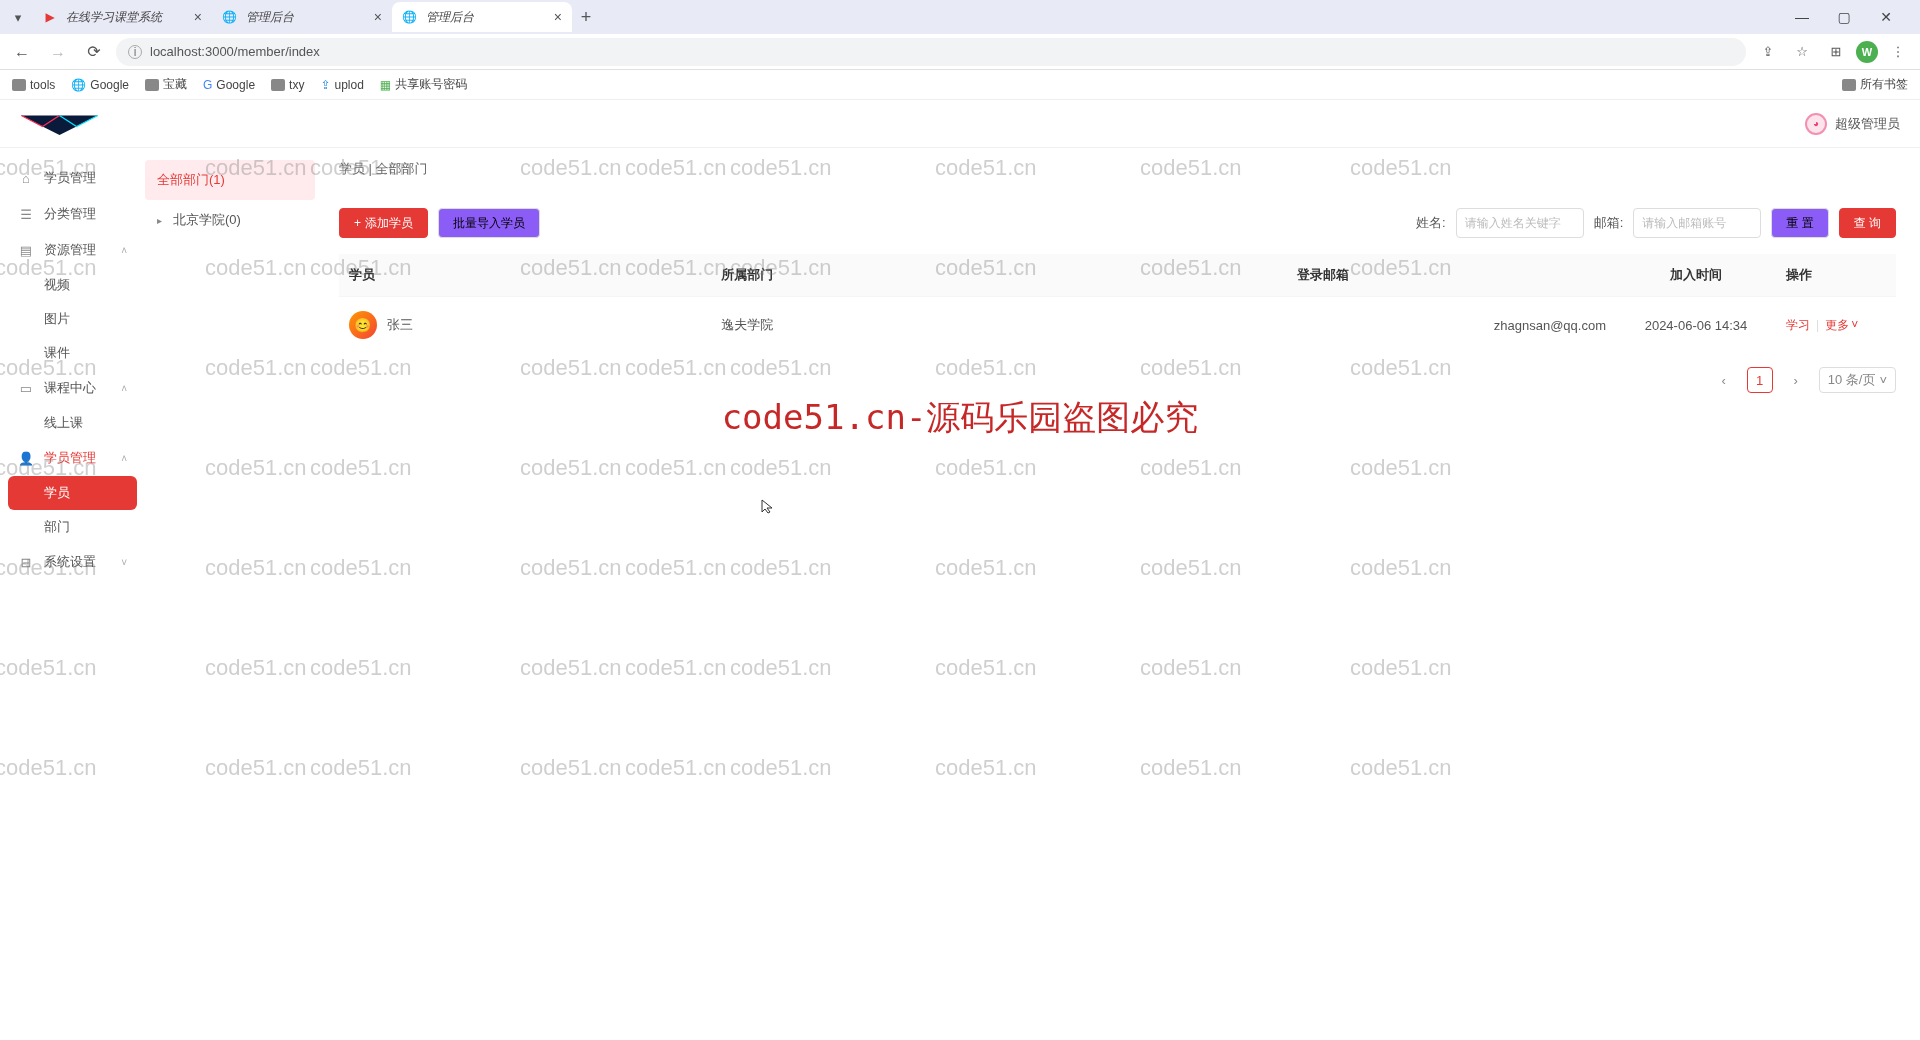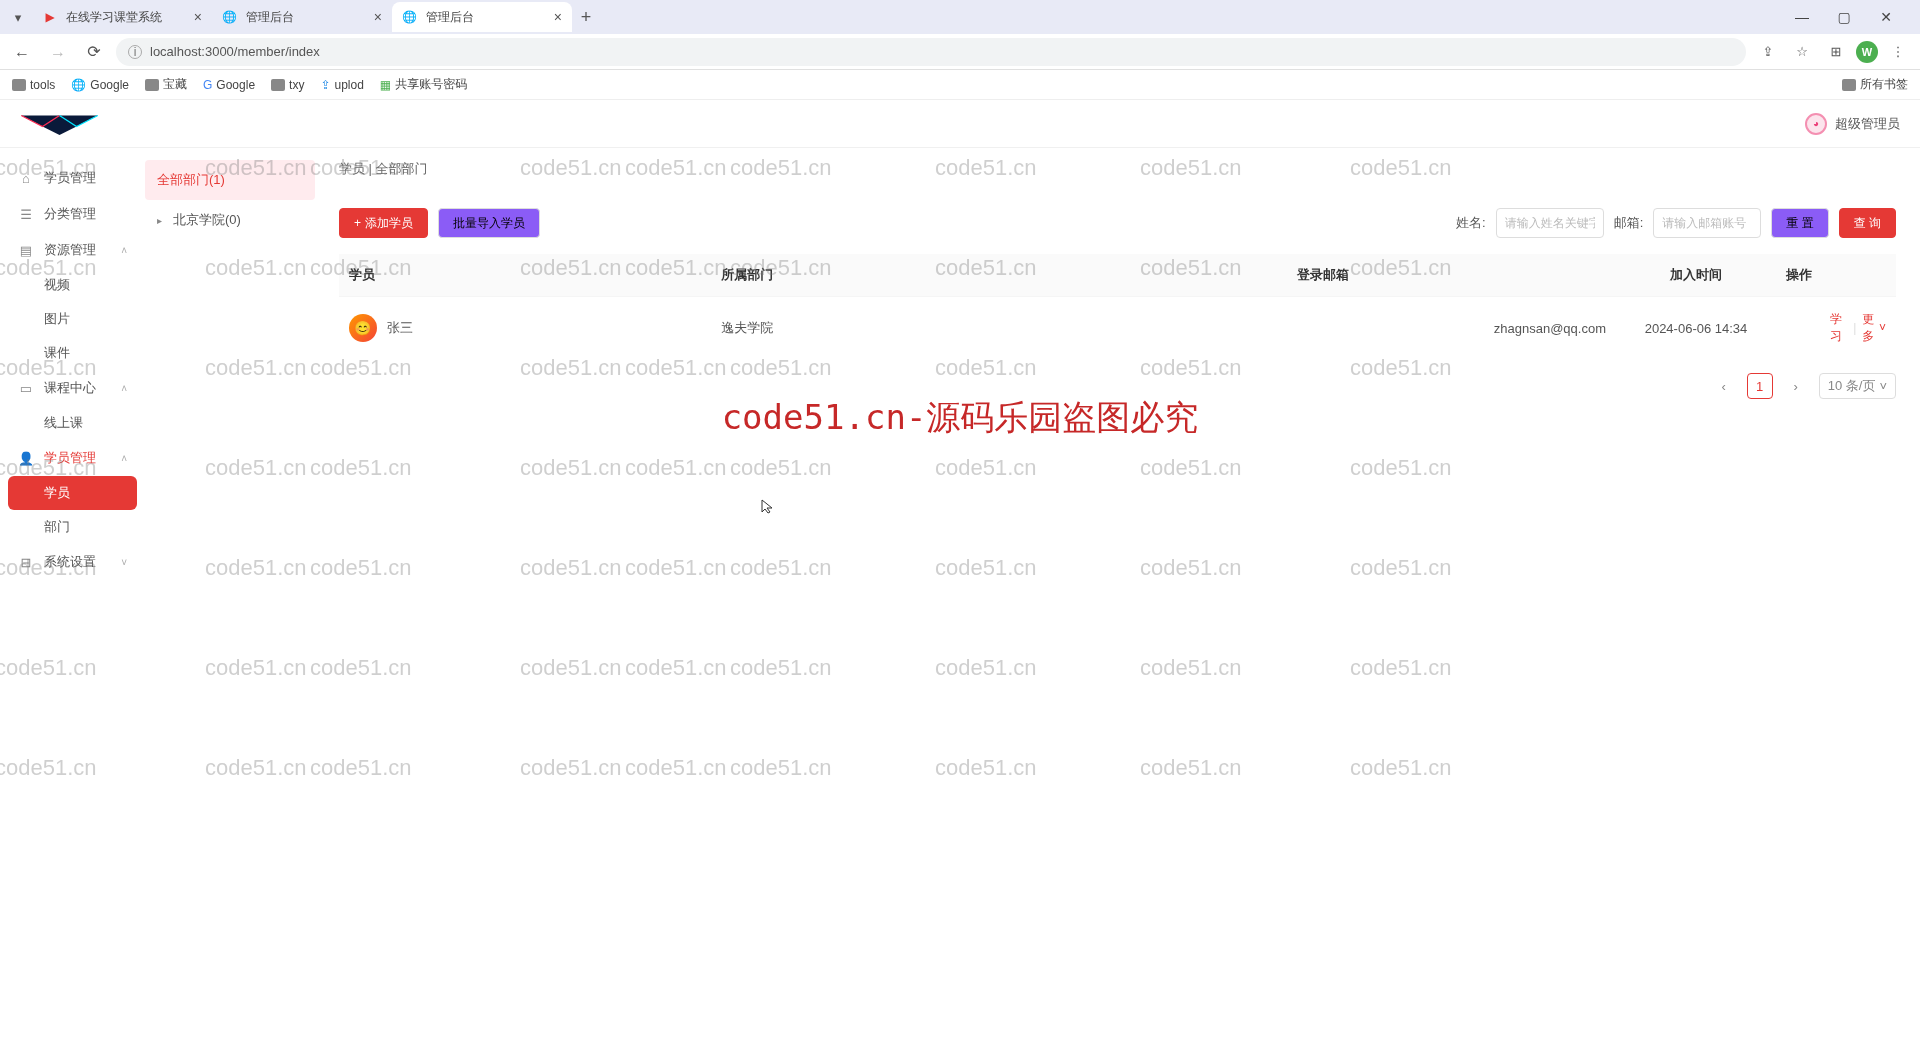--- a/index.html
+++ b/index.html
@@ -7,21 +7,21 @@
 
 
 .browser-chrome { background: #e8eaf6; }
 .tab-bar { display: flex; align-items: center; height: 34px; padding: 0 8px 0 8px; gap: 0; }
 .tab-dropdown { width: 20px; display: flex; align-items: center; justify-content: center; color: #555; margin-right: 4px; }
 .tab { display: flex; align-items: center; height: 30px; padding: 0 10px; font-size: 12px; color: #444; gap: 8px; border-radius: 8px 8px 0 0; position: relative; max-width: 190px; min-width: 180px; }
 .tab.active { background: #fff; }
 .tab .favicon { width: 16px; height: 16px; display: flex; align-items: center; justify-content: center; font-size: 12px; }
 .tab .favicon.red { color: #e53935; }
 .tab .favicon.globe { color: #666; }
-.tab .tab-title { flex: 1; overflow: hidden; white-space: nowrap; }
+.tab .tab-title { flex: 1; overflow: hidden; white-space: nowrap; font-style: italic; }
 .tab .tab-close { font-size: 14px; color: #555; cursor: pointer; }
 .new-tab { width: 28px; height: 28px; display: flex; align-items: center; justify-content: center; color: #555; font-size: 18px; cursor: pointer; }
 .window-controls { margin-left: auto; display: flex; gap: 14px; padding-right: 12px; }
 .window-controls .wc { width: 28px; height: 28px; display: flex; align-items: center; justify-content: center; color: #444; font-size: 14px; }
 
 .addr-bar { display: flex; align-items: center; height: 36px; background: #fff; padding: 0 8px; gap: 8px; border-bottom: 1px solid #e0e0e0; }
 .nav-btn { width: 28px; height: 28px; display: flex; align-items: center; justify-content: center; color: #555; font-size: 16px; border-radius: 50%; }
 .addr-input-wrap { flex: 1; display: flex; align-items: center; height: 28px; background: #f1f3f4; border-radius: 14px; padding: 0 12px; gap: 8px; font-size: 13px; color: #555; }
 .addr-input-wrap .info-icon { font-size: 12px; color: #777; border: 1px solid #aaa; border-radius: 50%; width: 14px; height: 14px; display: flex; align-items: center; justify-content: center; }
 .addr-right { display: flex; gap: 6px; align-items: center; }
@@ -55,29 +55,29 @@
 .dept-item { display: flex; align-items: center; height: 40px; padding: 0 12px; font-size: 13px; color: #555; cursor: pointer; }
 .dept-item.selected { background: #ffebee; color: #e53935; border-radius: 4px; }
 .dept-item .tree-toggle { width: 12px; font-size: 10px; color: #888; margin-right: 4px; }
 
 .main { flex: 1; padding: 12px 24px; }
 .breadcrumb { font-size: 13px; color: #666; margin-bottom: 30px; }
 .toolbar { display: flex; align-items: center; gap: 10px; margin-bottom: 16px; }
 .btn { height: 30px; padding: 0 14px; border-radius: 4px; border: 1px solid #ddd; background: #8b5cf6; font-size: 12px; cursor: pointer; display: inline-flex; align-items: center; gap: 4px; }
 .btn.primary { background: #e53935; color: #fff; border-color: #e53935; }
 .toolbar-right { margin-left: auto; display: flex; align-items: center; gap: 10px; font-size: 13px; color: #555; }
-.input { height: 30px; border: 1px solid #ddd; border-radius: 4px; padding: 0 8px; font-size: 12px; width: 108px; }
+.input { height: 30px; border: 1px solid #ddd; border-radius: 4px; padding: 0 8px; font-size: 12px; width: 128px; }
 .input::placeholder { color: #bbb; }
 
 .table { width: 100%; border-collapse: collapse; }
 .table th { text-align: left; font-weight: 600; font-size: 13px; color: #333; padding: 12px 10px; background: #fafafa; }
 .table td { padding: 14px 10px; font-size: 13px; color: #555; border-top: 1px solid #f5f5f5; }
 .member-cell { display: flex; align-items: center; gap: 10px; }
 .member-avatar { width: 28px; height: 28px; border-radius: 50%; background: linear-gradient(135deg, #ff9800, #f44336); display: flex; align-items: center; justify-content: center; font-size: 14px; }
-.row-actions { display: flex; align-items: center; gap: 6px; color: #e53935; font-size: 12px; margin-left: 44px; }
+.row-actions { display: flex; align-items: center; gap: 6px; color: #e53935; font-size: 12px; }
 .row-actions .divider { color: #ddd; }
 .row-actions .more { display: flex; align-items: center; gap: 2px; }
 
 .pagination { display: flex; align-items: center; justify-content: flex-end; gap: 10px; margin-top: 14px; font-size: 13px; color: #888; }
 .page-btn { width: 26px; height: 26px; display: flex; align-items: center; justify-content: center; border: 1px solid transparent; border-radius: 4px; cursor: pointer; }
 .page-btn.num { border-color: #e53935; color: #e53935; }
 .page-size { border: 1px solid #ddd; border-radius: 4px; height: 26px; padding: 0 8px; display: flex; align-items: center; gap: 4px; }
 
 
 .watermark-layer { position: fixed; inset: 0; pointer-events: none; z-index: 9999; }

